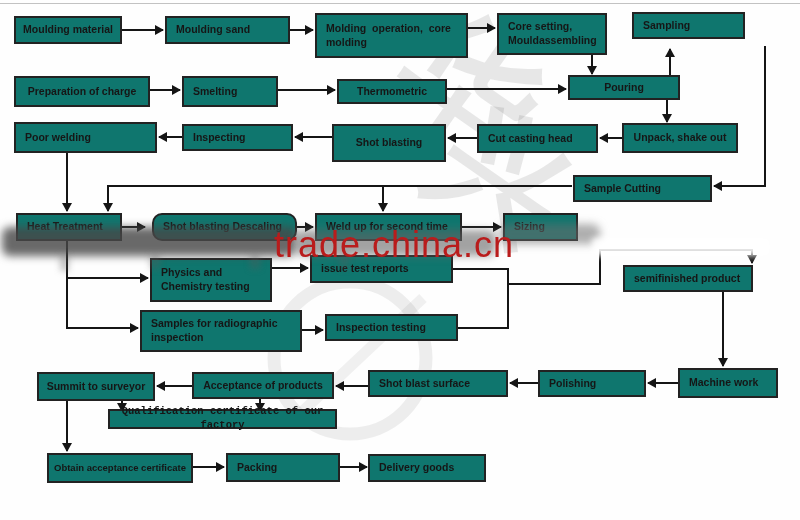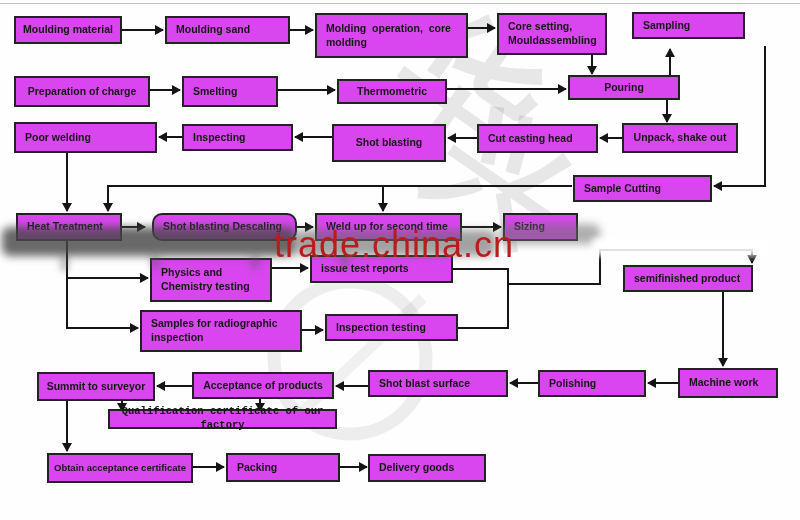--- a/index.html
+++ b/index.html
@@ -1,19 +1,19 @@
 <!DOCTYPE html>
 <html><head>
 <meta charset="utf-8">
 <style>
   html,body{margin:0;padding:0;background:#ffffff;}
   #stage{position:relative;width:800px;height:520px;background:#fefefe;overflow:hidden;
          font-family:"Liberation Sans",sans-serif;}
   .top-line{position:absolute;left:0;top:3px;width:800px;height:1px;background:#c2c2c2;z-index:0;}
-  .node{position:absolute;box-sizing:border-box;border:2px solid #222;background:#d946ef;
+  .node{position:absolute;box-sizing:border-box;border:2px solid #222;background:#0f766e;
         display:flex;align-items:center;font-weight:700;font-size:10.5px;color:#161616;
         line-height:1.3;white-space:pre-wrap;z-index:2;}
   .node.left{justify-content:flex-start;padding-left:9px;padding-right:3px;text-align:left;}
   .node.center{justify-content:center;text-align:center;padding:0 2px;}
   .seg{position:absolute;background:#151515;z-index:1;}
   .arr{position:absolute;width:0;height:0;z-index:1;}
   .arr-right{border-top:5px solid transparent;border-bottom:5px solid transparent;border-left:9px solid #151515;}
   .arr-left {border-top:5px solid transparent;border-bottom:5px solid transparent;border-right:9px solid #151515;}
   .arr-down {border-left:5px solid transparent;border-right:5px solid transparent;border-top:9px solid #151515;}
   .arr-up   {border-left:5px solid transparent;border-right:5px solid transparent;border-bottom:9px solid #151515;}

